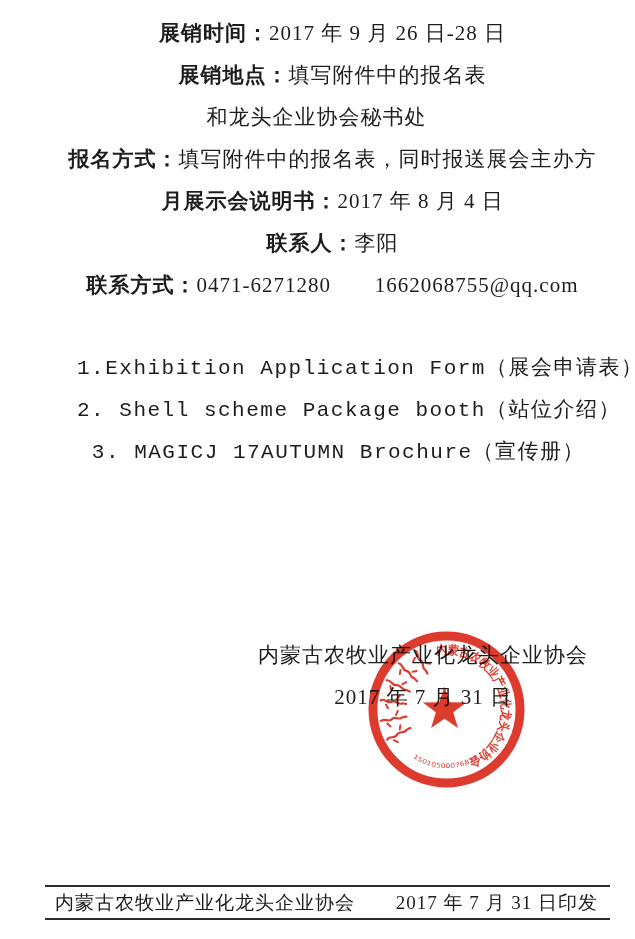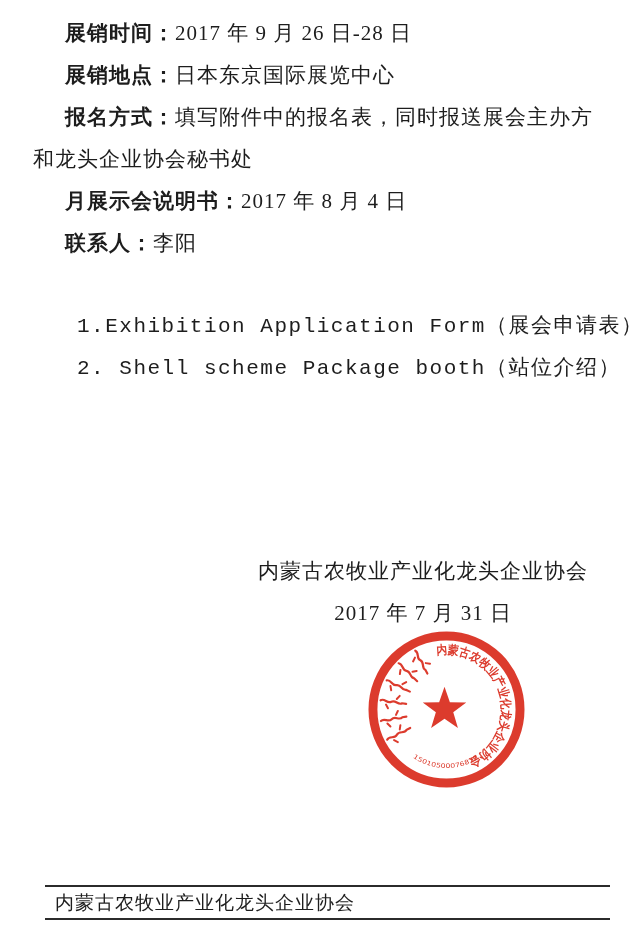--- a/index.html
+++ b/index.html
@@ -15,21 +15,21 @@
   }
   .content {
     position: absolute;
     top: 12px;
     left: 33px;
     width: 567px;
     font-size: 21px;
     line-height: 42px;
     letter-spacing: 0.5px;
   }
-  .content p { margin: 0; white-space: pre; }
+  .content p { margin: 0; white-space: pre; text-align: center; }
   .para  { text-indent: 32px; }
   .para.cont { text-indent: 0; }
   .lbl {
     font-weight: 700;
     font-family: "Liberation Sans", "DejaVu Sans", sans-serif;
     letter-spacing: 1px;
   }
   .val { letter-spacing: 1px; }
   .attachments { margin-top: 42px; }
   .att-heading { text-indent: 44px; }
@@ -71,29 +71,31 @@
   }
   .footer span { white-space: pre; }
 </style>
 </head>
 <body>
 
 <div class="page">
 
   <div class="content">
     <p class="para"><span class="lbl">展销时间：</span><span class="val">2017 年 9 月 26 日-28 日</span></p>
-    <p class="para"><span class="lbl">展销地点：</span><span class="val">日本东京国际展览中心</span></p>
+    <p class="para"><span class="lbl">展销地点：</span><span class="val">填写附件中的报名表</span></p>
+    <p class="para cont"><span class="val">和龙头企业协会秘书处</span></p>
     <p class="para"><span class="lbl">报名方式：</span><span class="val">填写附件中的报名表，同时报送展会主办方</span></p>
-    <p class="para cont"><span class="val">和龙头企业协会秘书处</span></p>
     <p class="para"><span class="lbl">月展示会说明书：</span><span class="val">2017 年 8 月 4 日</span></p>
     <p class="para"><span class="lbl">联系人：</span><span class="val">李阳</span></p>
+    <p class="para"><span class="lbl">联系方式：</span><span class="val">0471-6271280       1662068755@qq.com</span></p>
 
     <div class="attachments">
       <p class="att-item">1.Exhibition Application Form（展会申请表）</p>
       <p class="att-item">2. Shell scheme Package booth（站位介绍）</p>
+      <p class="att-item">3. MAGICJ 17AUTUMN Brochure（宣传册）</p>
     </div>
 
     <div class="signature">
       <p>内蒙古农牧业产业化龙头企业协会</p>
       <p>2017 年 7 月 31 日</p>
     </div>
   </div>
 
   <div class="stamp">
     <svg viewBox="0 0 160 160" xmlns="http://www.w3.org/2000/svg">
@@ -120,15 +122,16 @@
         <use href="#mong-col" transform="rotate(-64 80 80)"></use>
         <use href="#mong-col" transform="rotate(-82 80 80)"></use>
         <use href="#mong-col" transform="rotate(-100 80 80)"></use>
         <use href="#mong-col" transform="rotate(-117 80 80)"></use>
       </g>
     </svg>
   </div>
 
   <div class="footer">
     <span>内蒙古农牧业产业化龙头企业协会</span>
+    <span>2017 年 7 月 31 日印发</span>
   </div>
 
 </div>
 
 </body></html>

